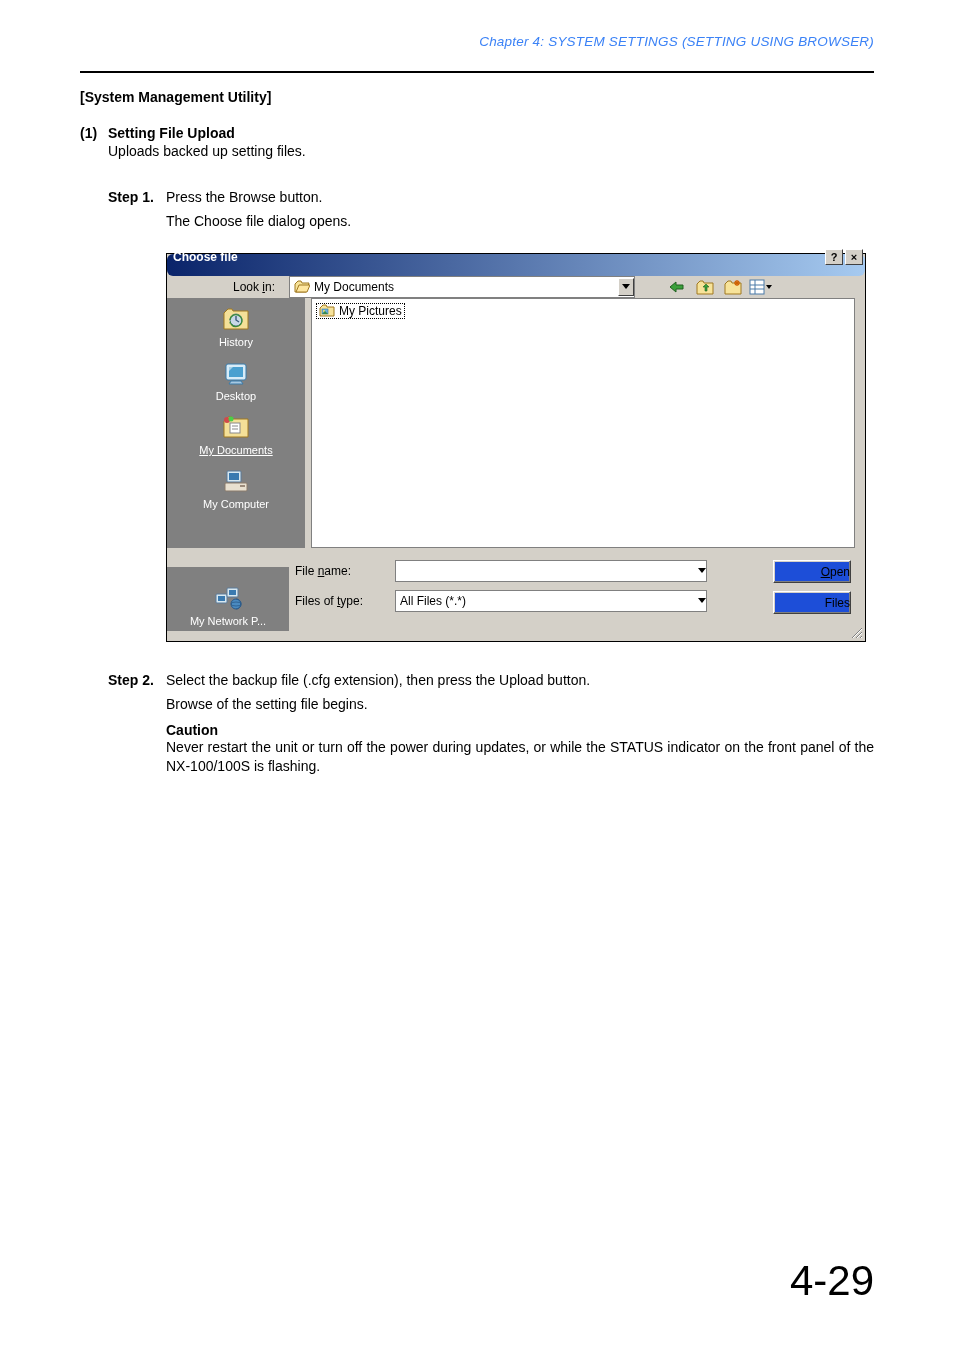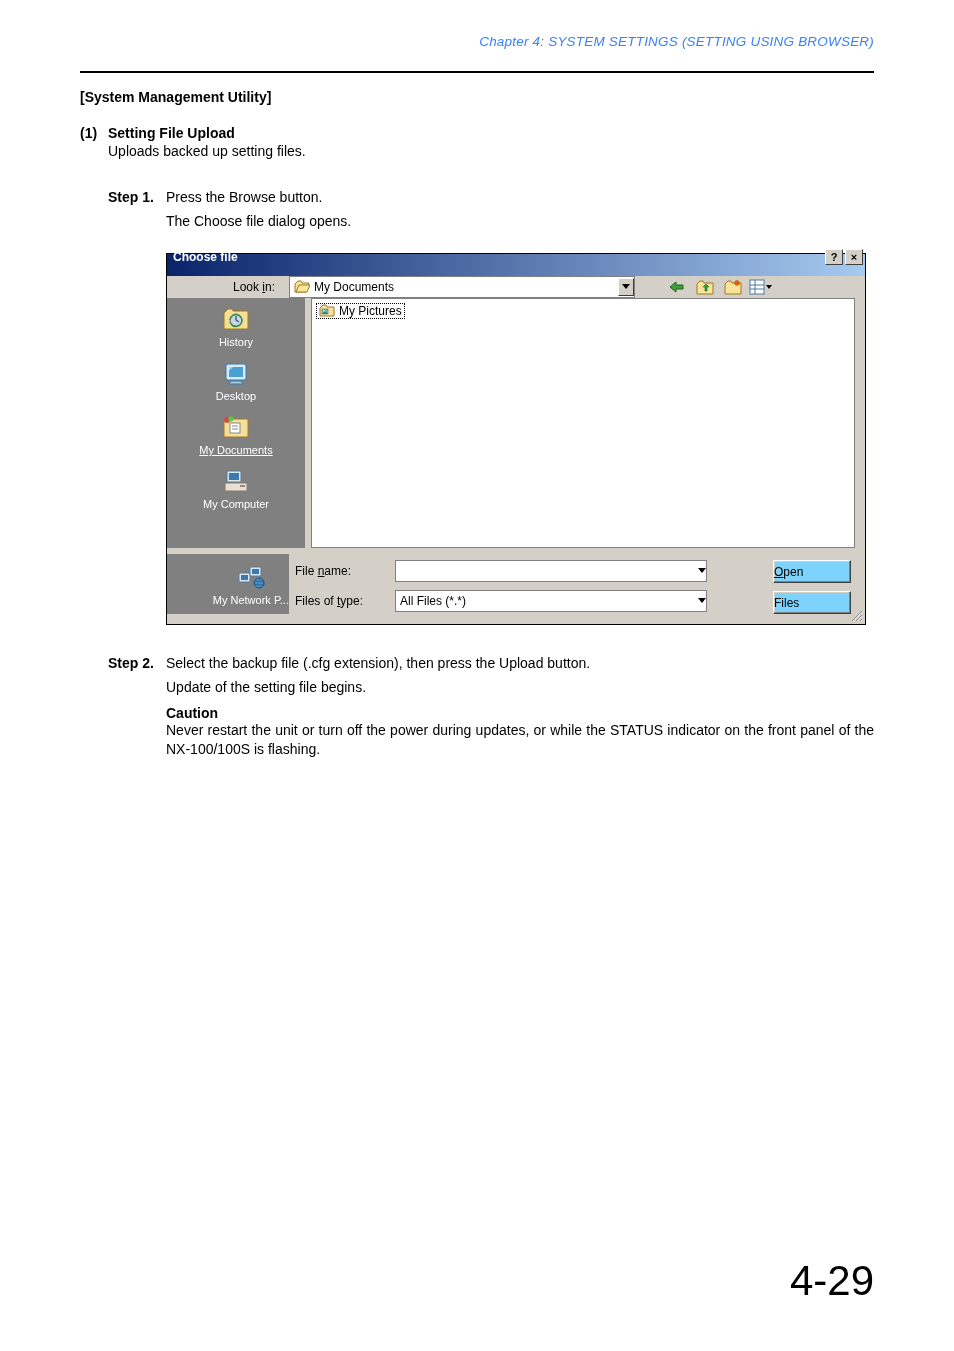--- a/index.html
+++ b/index.html
@@ -12,21 +12,21 @@
   .num-item .num { font-weight: bold; font-size: 14px; width: 28px; flex: 0 0 28px; }
   .num-item .content .ititle { font-weight: bold; font-size: 14px; }
   .num-item .content .idesc { font-size: 14px; margin-top: 2px; }
   .step { margin-top: 30px; margin-left: 28px; }
   .step-row { display: flex; }
   .step-row .slabel { font-weight: bold; font-size: 14px; width: 58px; flex: 0 0 58px; }
   .step-row .stext { font-size: 14px; }
   .step-sub { margin-left: 58px; font-size: 14px; margin-top: 8px; }
   .dialog-wrap { margin-top: 24px; margin-left: 86px; }
   .dialog { width: 700px; border: 1px solid #000; background: #d4d0c8; font-family: Tahoma, Arial, sans-serif; font-size: 12px; }
-  .titlebar { height: 22px; background: linear-gradient(to right, #0a246a, #a6caf0); color: #fff; display: flex; align-items: center; justify-content: space-between; padding: 0 2px 16px 6px; }
+  .titlebar { height: 22px; background: linear-gradient(to right, #0a246a, #a6caf0); color: #fff; display: flex; align-items: center; justify-content: space-between; padding: 0 2px 16px 6px; border-radius: 6px; }
   .titlebar .ttext { font-weight: bold; font-size: 12px; }
   .titlebar .tbtns { display: flex; gap: 2px; }
   .tbtn { width: 18px; height: 16px; background: #d4d0c8; border: 1px solid #fff; border-right-color: #404040; border-bottom-color: #404040; display: flex; align-items: center; justify-content: center; color: #000; font-weight: bold; font-size: 11px; line-height: 1; }
   .toprow { display: flex; align-items: center; padding: 0 10px; gap: 8px; }
   .toprow .lbl { width: 104px; text-align: right; padding-right: 6px; }
   .toprow .lbl u { text-decoration: underline; }
   .lookin { flex: 0 0 346px; height: 22px; background: #fff; border: 1px solid #808080; display: flex; align-items: center; padding: 0 0 0 4px; justify-content: space-between; }
   .lookin-left { display: flex; align-items: center; gap: 4px; }
   .lookin .ddarrow { width: 16px; height: 18px; background: #d4d0c8; border: 1px solid #fff; border-right-color:#404040; border-bottom-color:#404040; display: flex; align-items: center; justify-content: center; }
   .ddarrow svg { width: 8px; height: 6px; }
@@ -34,28 +34,28 @@
   .toolbtn { width: 24px; height: 22px; display: flex; align-items: center; justify-content: center; }
   .body-area { display: flex; height: 250px; }
   .sidebar { width: 138px; background: #808080; display: flex; flex-direction: column; padding: 6px 0; }
   .place { display: flex; flex-direction: column; align-items: center; color: #fff; font-size: 11px; margin-bottom: 10px; cursor: default; }
   .place .picwrap { width: 34px; height: 30px; display:flex; align-items:center; justify-content:center; }
   .place span { margin-top: 2px; text-align:center; }
   .place.sel span { text-decoration: underline; }
   .filelist { flex: 1; background: #fff; border: 1px solid #808080; margin: 0 10px 0 6px; padding: 4px; position: relative; }
   .file-item { display: inline-flex; align-items: center; gap: 4px; border: 1px dotted #000; padding: 0 2px; background: #fff; }
   .bottom-area { display: flex; padding: 6px 10px 10px 0; }
-  .bottom-left { width: 122px; background:#808080; display:flex; flex-direction:column; align-items:flex-end; padding-top:8px; }
+  .bottom-left { width: 122px; background:#808080; display:flex; flex-direction:column; align-items:center; padding-top:16px;margin-top:13px; }
   .bottom-center { flex: 1; display: flex; flex-direction: column; gap: 8px; padding-left: 6px; padding-top:6px; }
   .field-row { display: flex; align-items: center; gap: 10px; }
   .field-row .flabel { width: 90px; font-size: 12px; }
   .field-row .flabel u { text-decoration: underline; }
   .combo { flex: 0 0 312px; height: 22px; background: #fff; border: 1px solid #808080; display: flex; align-items: center; justify-content: space-between; padding-left: 4px; }
   .bottom-right { width: 106px; display: flex; flex-direction: column; gap: 8px; padding-top:6px; padding-left:24px; }
-  .winbtn { width: 78px; height: 23px; background: #7dd3fc; border: 1px solid #fff; border-right-color:#404040; border-bottom-color:#404040; box-shadow: inset -1px -1px 0 #808080, inset 1px 1px 0 #d4d0c8; font-size: 12px; display:flex; align-items:center; justify-content:flex-start; }
+  .winbtn { width: 78px; height: 23px; background: #1d4ed8; border: 1px solid #fff; border-right-color:#404040; border-bottom-color:#404040; box-shadow: inset -1px -1px 0 #808080, inset 1px 1px 0 #d4d0c8; font-size: 12px; display:flex; align-items:center; justify-content:flex-end; }
   .winbtn u { text-decoration: underline; }
   .resize-grip { position: absolute; right: 2px; bottom: 2px; width: 14px; height: 14px; }
   .dialog-rel { position: relative; }
   .caution-block { margin-top: 10px; margin-left: 86px; }
   .caution-title { font-weight: bold; font-size: 14px; }
   .caution-text { font-size: 14px; text-align: justify; line-height: 1.35; }
   .page-num { position: absolute; right: 80px; bottom: 46px; font-size: 42px; font-family: Arial, Helvetica, sans-serif; }
   .folder-icon-svg { width:16px; height:14px; }
   svg { display: block; }
 </style>
@@ -281,21 +281,21 @@
         </svg>
       </div>
     </div>
   </div>
 
   <div class="step" style="margin-top:30px;">
     <div class="step-row">
       <div class="slabel">Step 2.</div>
       <div class="stext">Select the backup file (.cfg extension), then press the Upload button.</div>
     </div>
-    <div class="step-sub">Update of the setting file begins.</div>
+    <div class="step-sub">Browse of the setting file begins.</div>
   </div>
 
   <div class="caution-block">
     <div class="caution-title">Caution</div>
     <div class="caution-text">Never restart the unit or turn off the power during updates, or while the STATUS indicator on the front panel of the NX-100/100S is flashing.</div>
   </div>
 
   <div class="page-num">4-29</div>
 </div>
 

